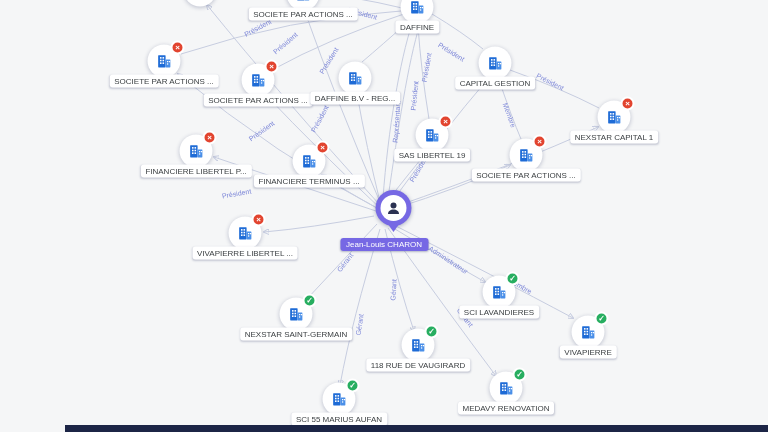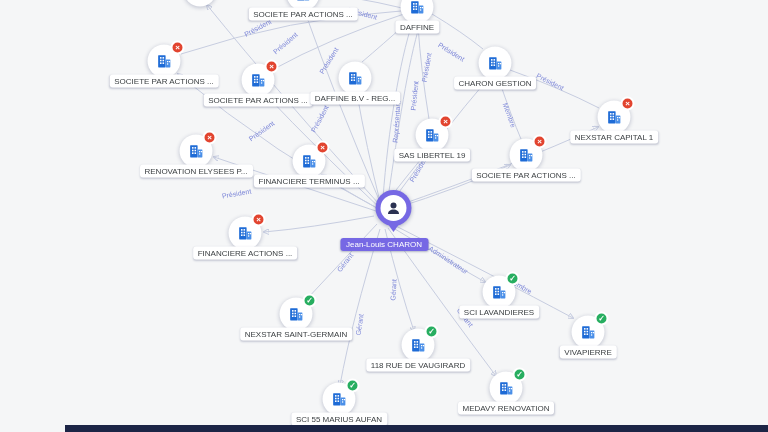--- a/index.html
+++ b/index.html
@@ -212,21 +212,21 @@
           <rect x="6.6" y="4.3" width="1.5" height="1.5" fill="#fff"></rect>
           <rect x="4.2" y="6.8" width="1.5" height="1.5" fill="#fff"></rect>
           <rect x="6.6" y="6.8" width="1.5" height="1.5" fill="#fff"></rect>
           <rect x="4.2" y="9.3" width="1.5" height="1.5" fill="#fff"></rect>
           <rect x="6.6" y="9.3" width="1.5" height="1.5" fill="#fff"></rect>
           <rect x="10.8" y="8" width="1.2" height="1.2" fill="#fff"></rect>
           <rect x="12.6" y="8" width="1.2" height="1.2" fill="#fff"></rect>
           <rect x="10.8" y="10.2" width="1.2" height="1.2" fill="#fff"></rect>
         </svg>
     </div>
-    <div class="nlabel">CHARON GESTION</div>
+    <div class="nlabel">CAPITAL GESTION</div>
   </div>
 
   <div class="node" style="left:614px;top:117px">
     <div class="circle">
       <svg width="17" height="17" viewBox="0 0 16 16">
           <rect x="2.5" y="2.5" width="7" height="11.5" rx="0.5" fill="#1e6bd6"></rect>
           <rect x="9.5" y="6.5" width="4.5" height="7.5" rx="0.5" fill="#4a8fe8"></rect>
           <rect x="4.2" y="4.3" width="1.5" height="1.5" fill="#fff"></rect>
           <rect x="6.6" y="4.3" width="1.5" height="1.5" fill="#fff"></rect>
           <rect x="4.2" y="6.8" width="1.5" height="1.5" fill="#fff"></rect>
@@ -292,21 +292,21 @@
           <rect x="4.2" y="6.8" width="1.5" height="1.5" fill="#fff"></rect>
           <rect x="6.6" y="6.8" width="1.5" height="1.5" fill="#fff"></rect>
           <rect x="4.2" y="9.3" width="1.5" height="1.5" fill="#fff"></rect>
           <rect x="6.6" y="9.3" width="1.5" height="1.5" fill="#fff"></rect>
           <rect x="10.8" y="8" width="1.2" height="1.2" fill="#fff"></rect>
           <rect x="12.6" y="8" width="1.2" height="1.2" fill="#fff"></rect>
           <rect x="10.8" y="10.2" width="1.2" height="1.2" fill="#fff"></rect>
         </svg>
       <span class="badge closed">×</span>
     </div>
-    <div class="nlabel">RENOVATION ELYSEES P...</div>
+    <div class="nlabel">FINANCIERE LIBERTEL P...</div>
   </div>
 
   <div class="node" style="left:309px;top:161px">
     <div class="circle">
       <svg width="17" height="17" viewBox="0 0 16 16">
           <rect x="2.5" y="2.5" width="7" height="11.5" rx="0.5" fill="#1e6bd6"></rect>
           <rect x="9.5" y="6.5" width="4.5" height="7.5" rx="0.5" fill="#4a8fe8"></rect>
           <rect x="4.2" y="4.3" width="1.5" height="1.5" fill="#fff"></rect>
           <rect x="6.6" y="4.3" width="1.5" height="1.5" fill="#fff"></rect>
           <rect x="4.2" y="6.8" width="1.5" height="1.5" fill="#fff"></rect>
@@ -332,21 +332,21 @@
           <rect x="4.2" y="6.8" width="1.5" height="1.5" fill="#fff"></rect>
           <rect x="6.6" y="6.8" width="1.5" height="1.5" fill="#fff"></rect>
           <rect x="4.2" y="9.3" width="1.5" height="1.5" fill="#fff"></rect>
           <rect x="6.6" y="9.3" width="1.5" height="1.5" fill="#fff"></rect>
           <rect x="10.8" y="8" width="1.2" height="1.2" fill="#fff"></rect>
           <rect x="12.6" y="8" width="1.2" height="1.2" fill="#fff"></rect>
           <rect x="10.8" y="10.2" width="1.2" height="1.2" fill="#fff"></rect>
         </svg>
       <span class="badge closed">×</span>
     </div>
-    <div class="nlabel">FINANCIERE ACTIONS ...</div>
+    <div class="nlabel">VIVAPIERRE LIBERTEL ...</div>
   </div>
 
   <div class="node" style="left:296px;top:314px">
     <div class="circle">
       <svg width="17" height="17" viewBox="0 0 16 16">
           <rect x="2.5" y="2.5" width="7" height="11.5" rx="0.5" fill="#1e6bd6"></rect>
           <rect x="9.5" y="6.5" width="4.5" height="7.5" rx="0.5" fill="#4a8fe8"></rect>
           <rect x="4.2" y="4.3" width="1.5" height="1.5" fill="#fff"></rect>
           <rect x="6.6" y="4.3" width="1.5" height="1.5" fill="#fff"></rect>
           <rect x="4.2" y="6.8" width="1.5" height="1.5" fill="#fff"></rect>

